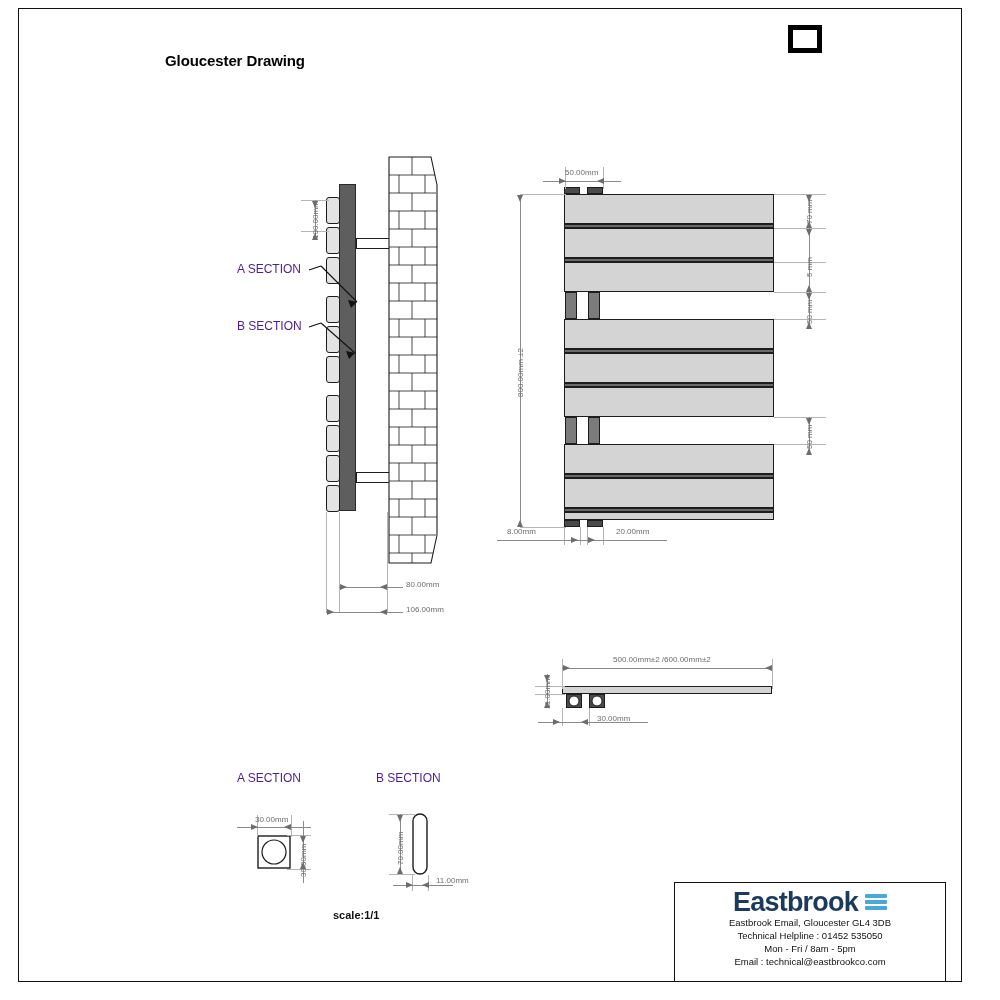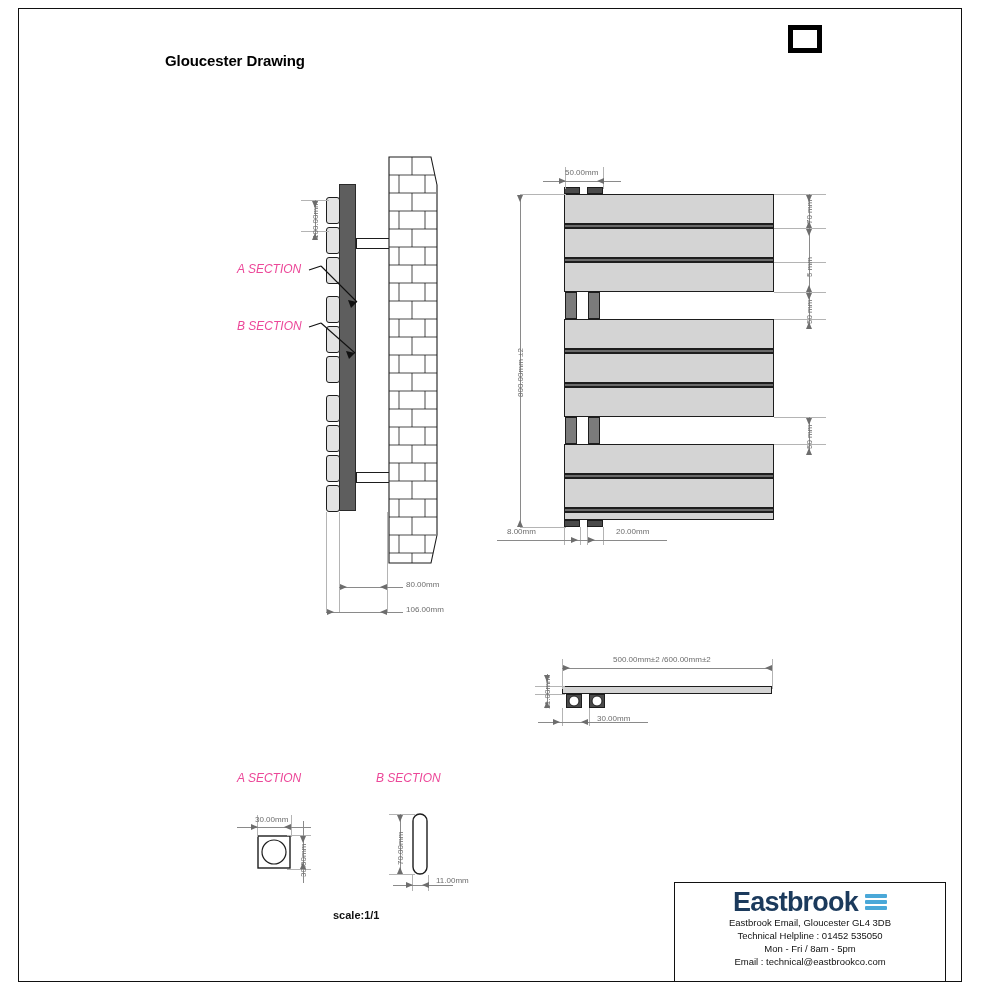--- a/index.html
+++ b/index.html
@@ -48,21 +48,21 @@
   .dline.v{ width:1px; }
   .ext{ position:absolute; background:#b4b4b4; }
   .ext.v{ width:1px; }
   .ext.h{ height:1px; }
   .arrow{ position:absolute; width:0;height:0; }
   .arrow.r{ border-top:3px solid transparent;border-bottom:3px solid transparent;border-left:7px solid #6d6d6d;}
   .arrow.l{ border-top:3px solid transparent;border-bottom:3px solid transparent;border-right:7px solid #6d6d6d;}
   .arrow.d{ border-left:3px solid transparent;border-right:3px solid transparent;border-top:7px solid #6d6d6d;}
   .arrow.u{ border-left:3px solid transparent;border-right:3px solid transparent;border-bottom:7px solid #6d6d6d;}
   .sec-label{
-    position:absolute; font-size:12px; color:#ec4899; white-space:nowrap;font-style:italic;
+    position:absolute; font-size:12px; color:#4c1d95; white-space:nowrap;
   }
   
   .manifold{
     position:absolute;
     background:#5e5e5e;
     border:1px solid #2a2a2a;
     box-sizing:border-box;
   }
   .railtab{
     position:absolute;

